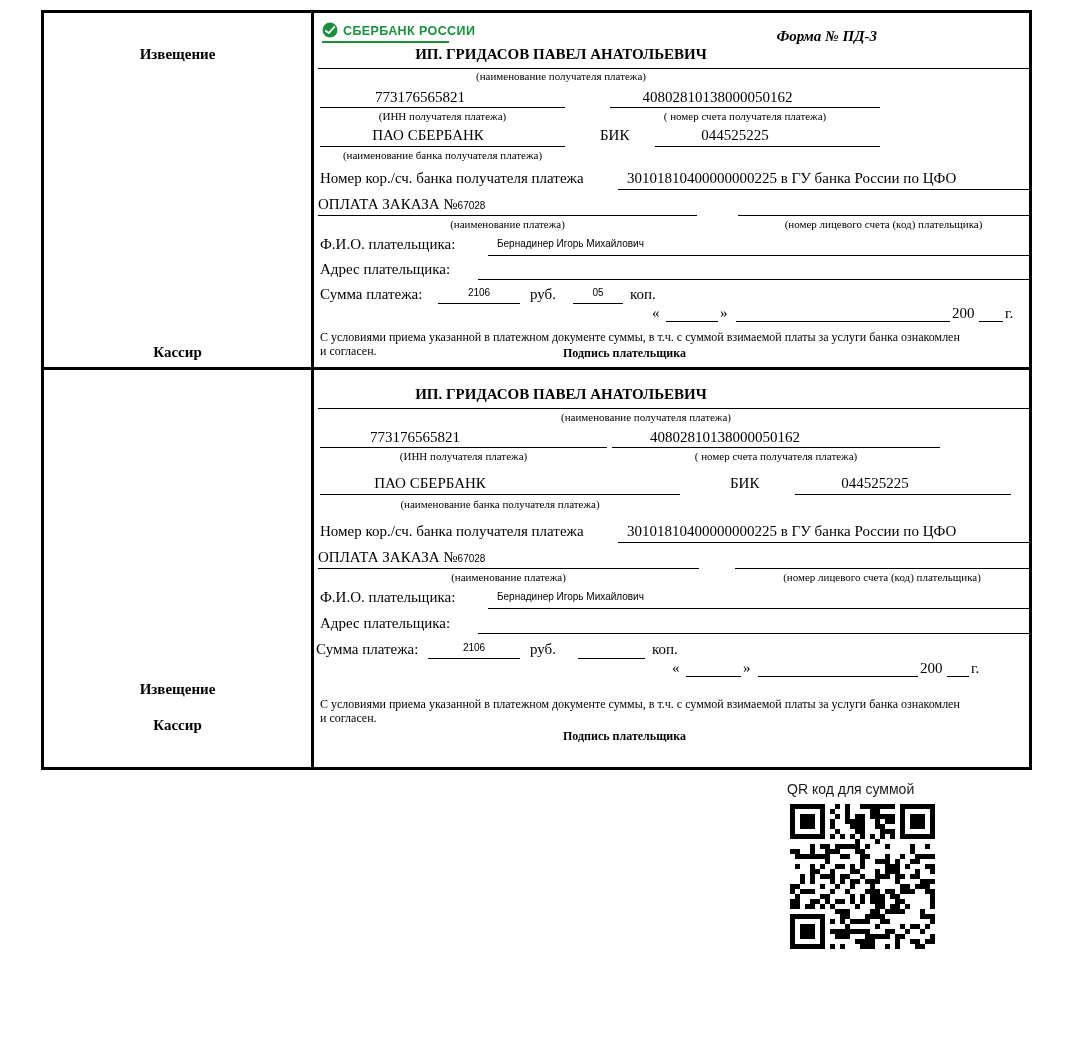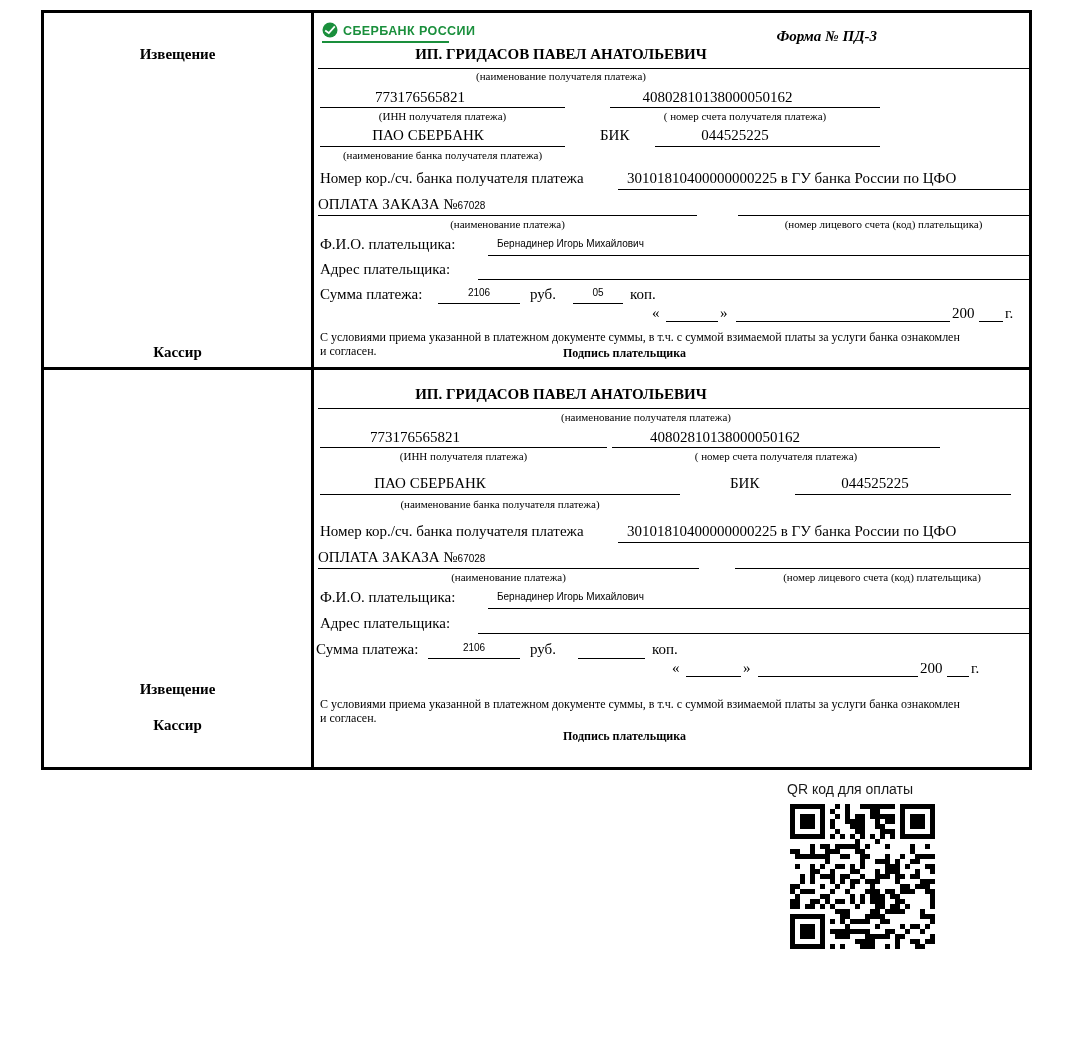--- a/index.html
+++ b/index.html
@@ -155,21 +155,21 @@
     <div class="a nw" style="left:743px;top:660px">»</div>
     <div class="ln" style="left:758px;top:676px;width:160px"></div>
     <div class="a nw" style="left:920px;top:660px">200</div>
     <div class="ln" style="left:947px;top:676px;width:22px"></div>
     <div class="a nw" style="left:971px;top:660px">г.</div>
 
     <div class="a small" style="left:320px;top:697px;width:648px;line-height:14px">С условиями приема указанной в платежном документе суммы, в т.ч. с суммой взимаемой платы за услуги банка ознакомлен и согласен.</div>
     <div class="a b small nw" style="left:563px;top:729px">Подпись плательщика</div>
   </div>
 
-  <div class="a qr-caption" style="left:787px;top:781px">QR код для оплаты</div>
+  <div class="a qr-caption" style="left:787px;top:781px">QR код для суммой</div>
   <svg class="a" id="qr-svg" style="left:790px;top:804px" width="145" height="145" viewBox="0 0 145 145">
       <rect width="145" height="145" fill="#fff"></rect>
       <rect x="0" y="0" width="5" height="5"></rect>
       <rect x="5" y="0" width="5" height="5"></rect>
       <rect x="10" y="0" width="5" height="5"></rect>
       <rect x="15" y="0" width="5" height="5"></rect>
       <rect x="20" y="0" width="5" height="5"></rect>
       <rect x="25" y="0" width="5" height="5"></rect>
       <rect x="30" y="0" width="5" height="5"></rect>
       <rect x="45" y="0" width="5" height="5"></rect>

